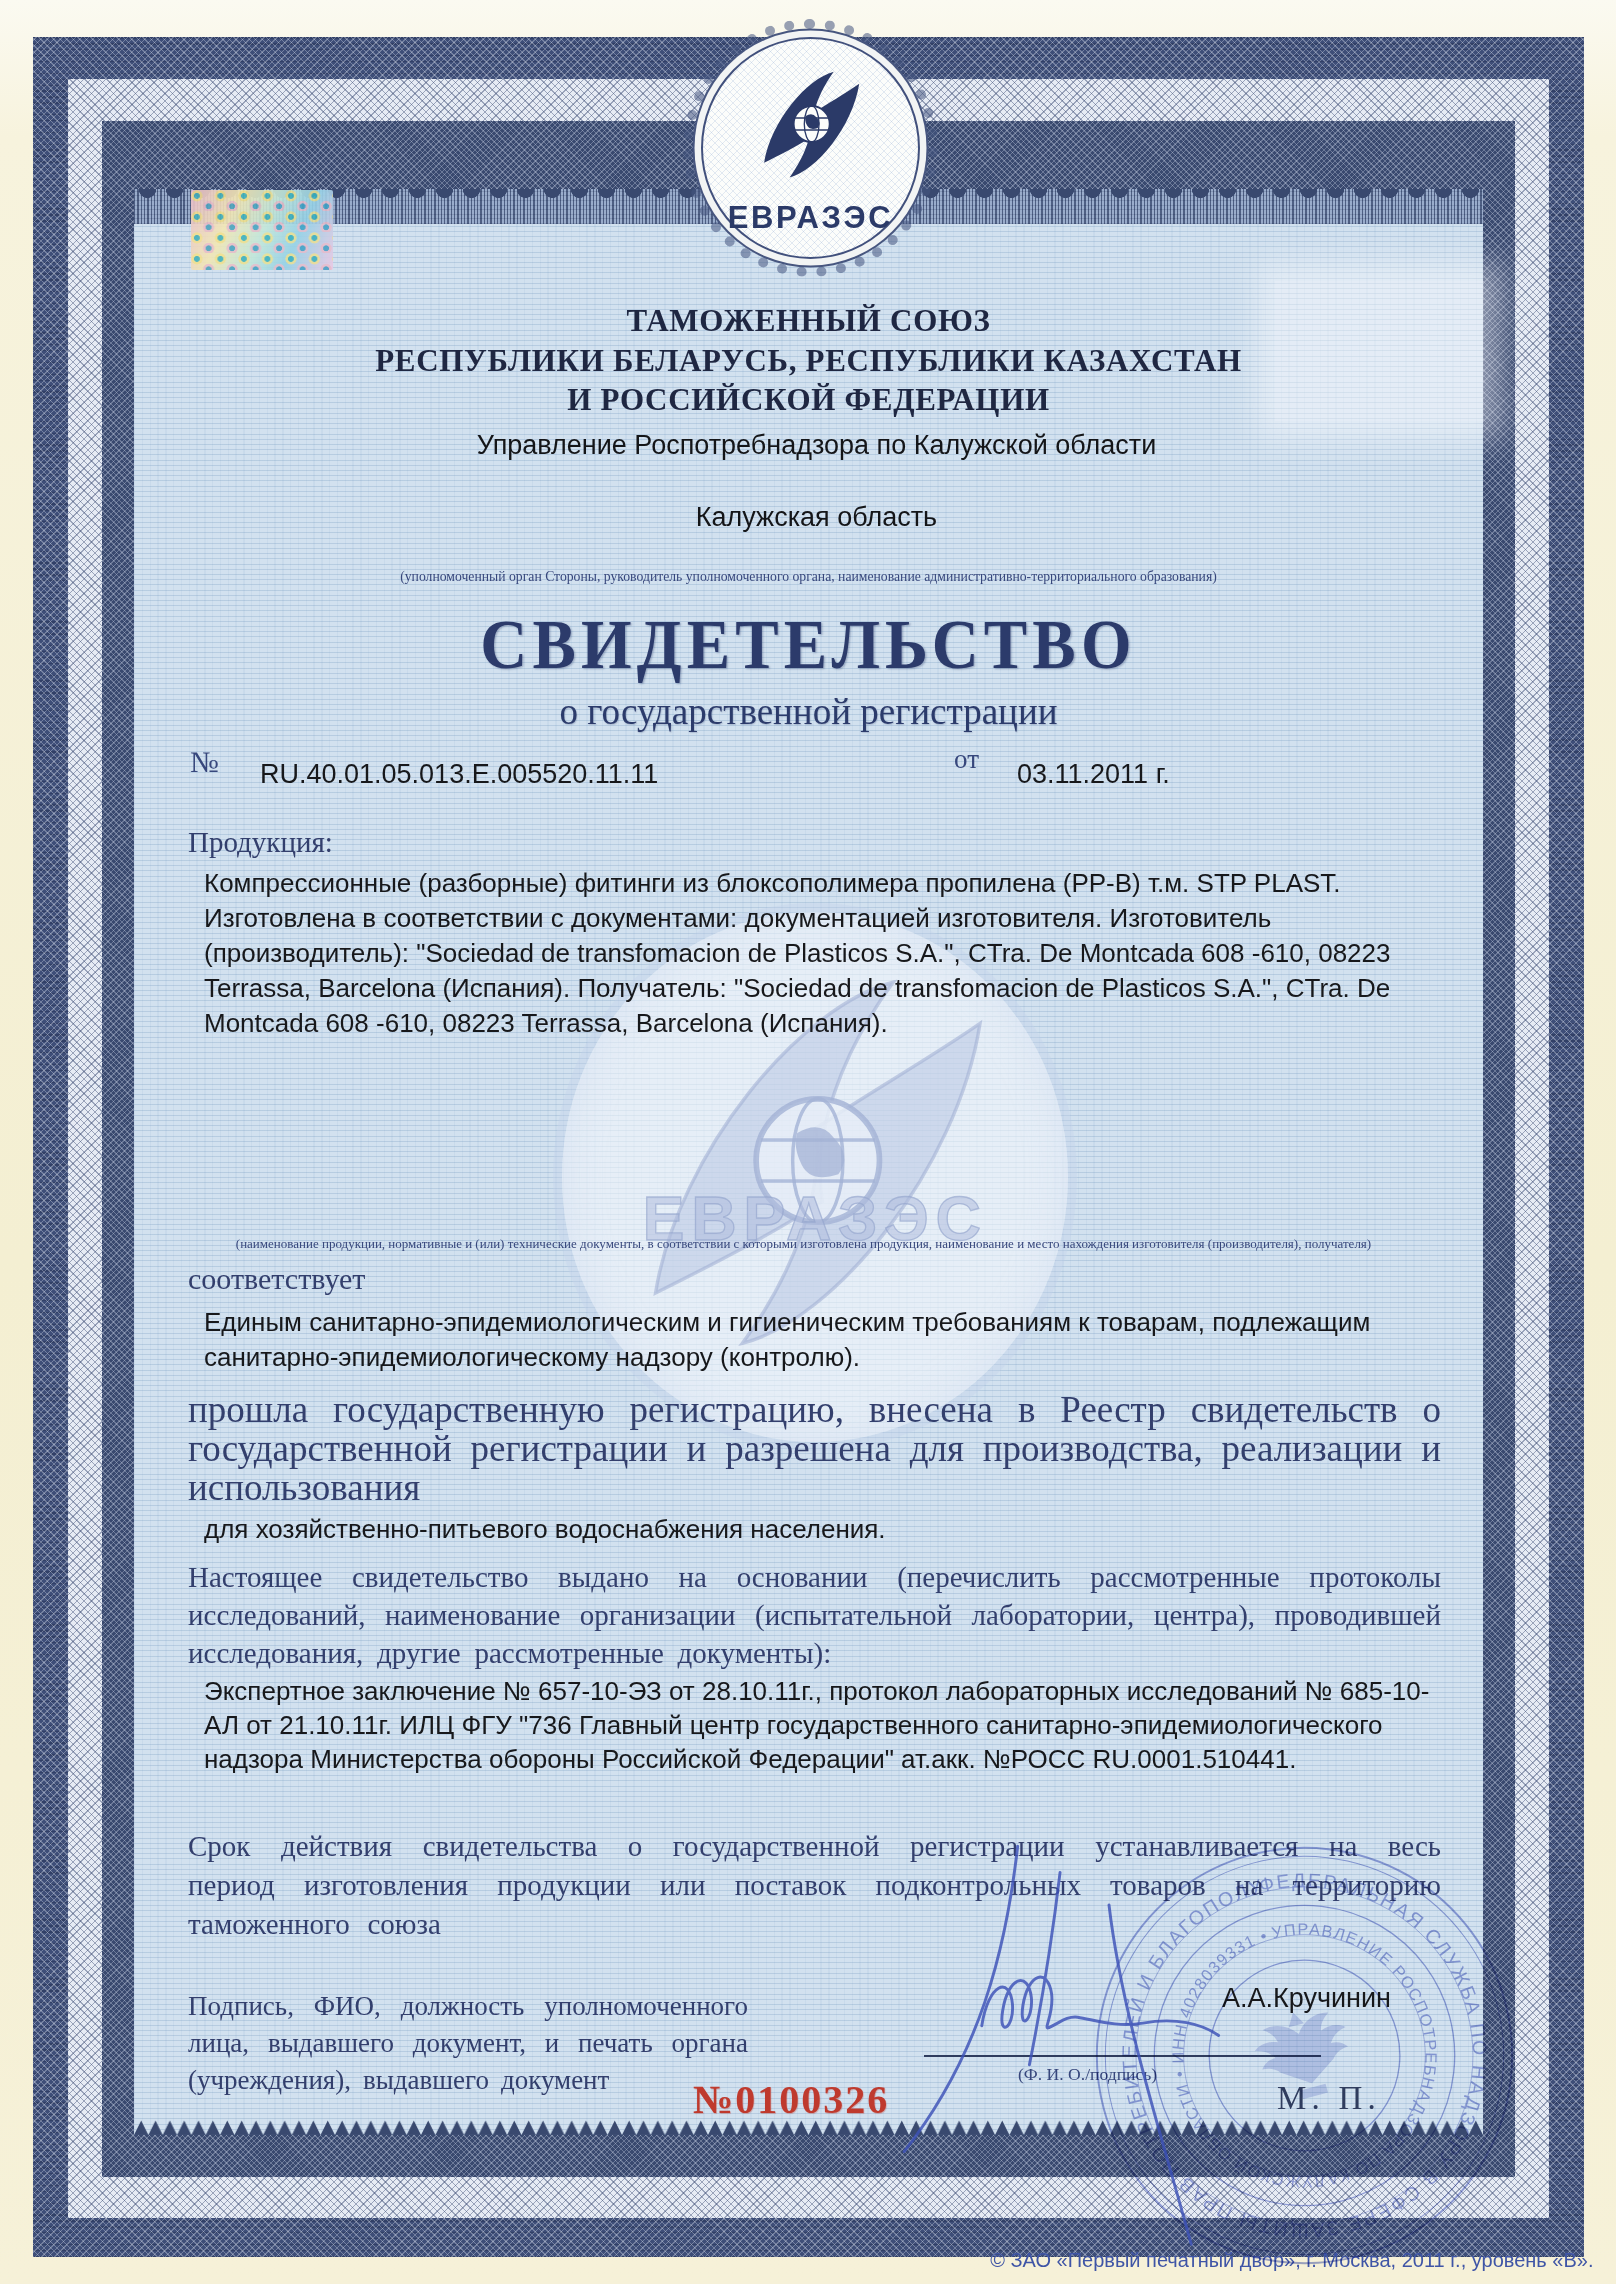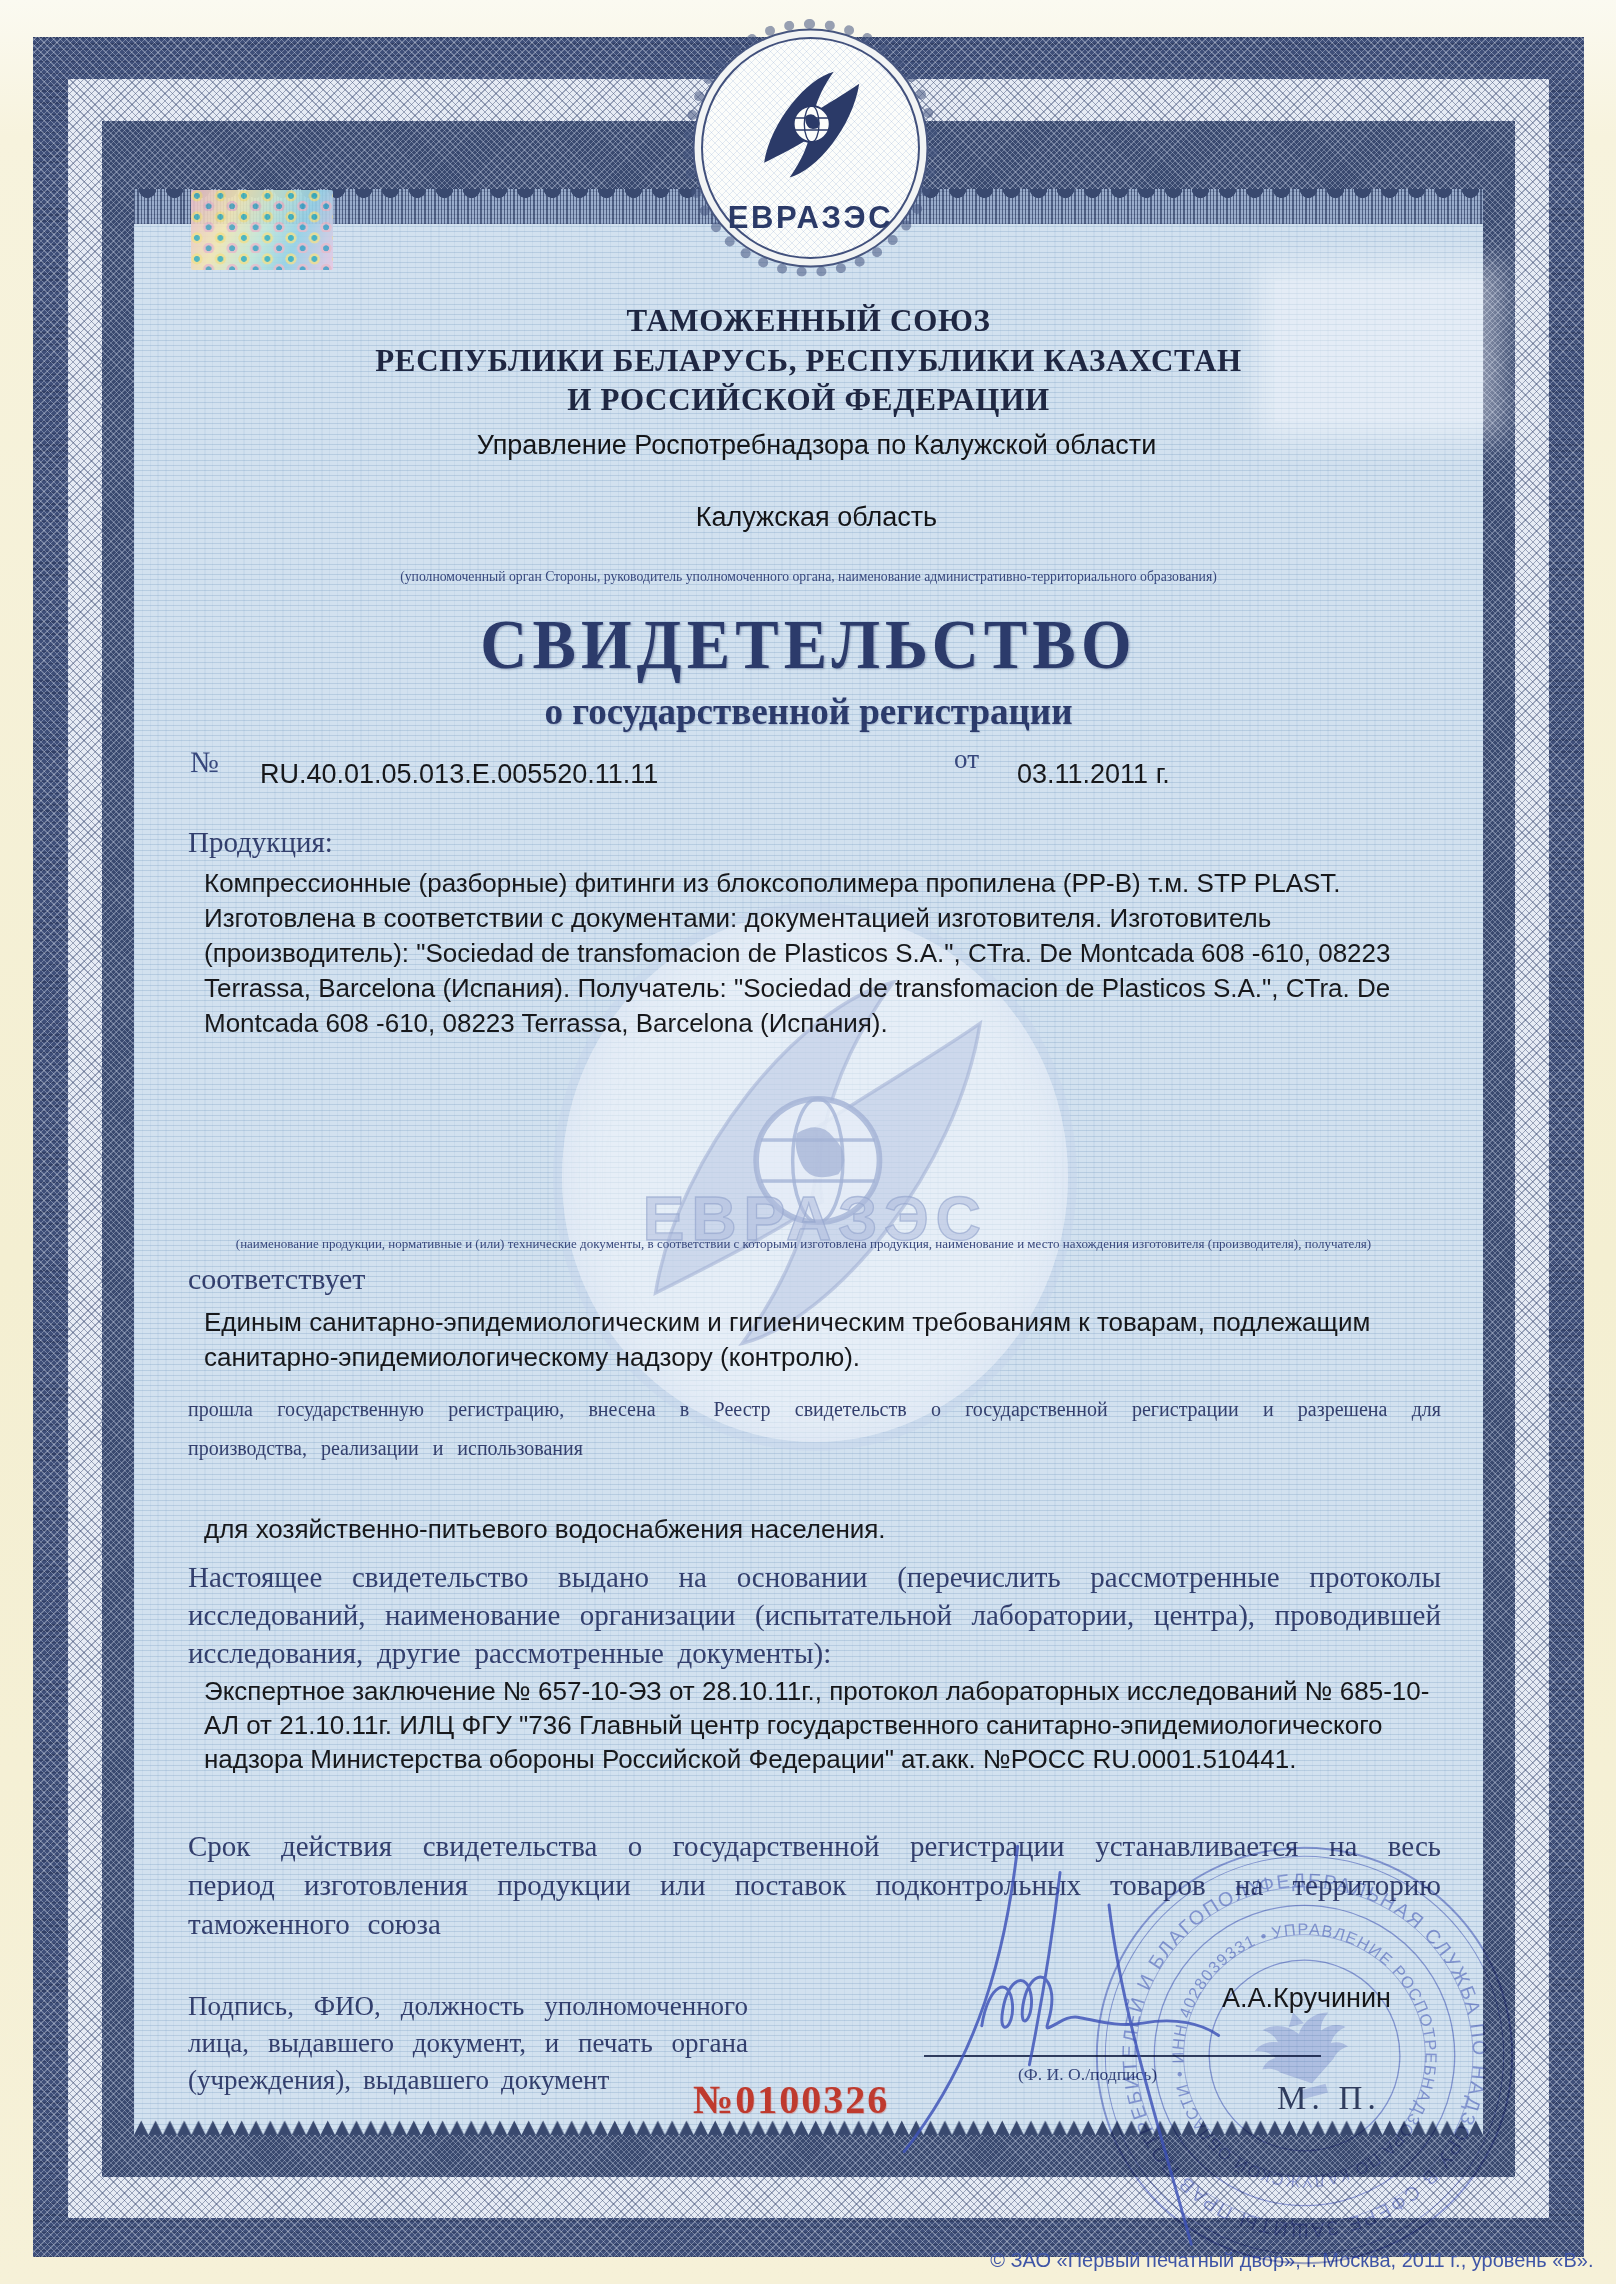--- a/index.html
+++ b/index.html
@@ -99,21 +99,21 @@
   .center{left:134px; right:134px; text-align:center;}
   .serif-navy{color:#333f6d;}
   .sans{font-family:"Liberation Sans", sans-serif; color:#17181b;margin-left:16px;}
   .union-line{font-weight:bold; font-size:31px; line-height:39px; color:#1f2742; letter-spacing:0.7px;}
   .authority-line{font-size:27px; line-height:36px; color:#141518;}
   .caption{font-size:13.7px; color:#37477c;}
   .title-main{
     font-weight:bold; font-size:65px; letter-spacing:5.2px; color:#2c3b6b;
     transform:scaleY(1.08); text-shadow:1.3px 1.3px 2px rgba(44,59,107,.35);
   }
-  .title-sub{font-size:37px; color:#2c3b6b; font-weight:bold; text-shadow:0.7px 0.7px 1.3px rgba(44,59,107,.25);}
+  .title-sub{font-size:37px; color:#2c3b6b; font-weight:normal; text-shadow:0.7px 0.7px 1.3px rgba(44,59,107,.25);}
   .no-sign{font-size:30px; color:#37477c;}
   .num-val{font-size:27px;}
   .ot-sign{font-size:27px; color:#37477c;}
   .body-sans{font-size:26px; line-height:35px;}
   .lead-serif{font-size:30px;}
   .just{text-align:justify;}
   .serial{
     font-weight:bold; font-size:40px; letter-spacing:2px; color:#bf3a2e;
     text-shadow:0.7px 0.7px 0.7px rgba(191,58,46,.3);
   }
@@ -197,21 +197,21 @@
   <div class="txt ot-sign" style="left:954px; top:744px">от</div>
   <div class="txt sans num-val" style="left:1001px; top:759px">03.11.2011 г.</div>
 
   <div class="txt serif-navy lead-serif" style="left:188px; top:826px; font-size:29px">Продукция:</div>
   <div class="txt sans body-sans" style="left:188px; top:866px; width:1250px">Компрессионные (разборные) фитинги из блоксополимера пропилена (PP-B) т.м. STP PLAST. Изготовлена в соответствии с документами: документацией изготовителя. Изготовитель (производитель): "Sociedad de transfomacion de Plasticos S.A.", CTra. De Montcada 608 -610, 08223 Terrassa, Barcelona (Испания).  Получатель: "Sociedad de transfomacion de Plasticos S.A.", CTra. De Montcada 608 -610, 08223 Terrassa, Barcelona (Испания).</div>
   <div class="txt caption" style="left:157px; right:167px; top:1236px; text-align:center; font-size:13px">(наименование продукции, нормативные и (или) технические документы, в соответствии с которыми изготовлена продукция, наименование и место нахождения изготовителя (производителя), получателя)</div>
 
   <div class="txt serif-navy lead-serif" style="left:188px; top:1262px">соответствует</div>
   <div class="txt sans body-sans" style="left:188px; top:1305px; width:1250px">Единым санитарно-эпидемиологическим и гигиеническим требованиям к товарам, подлежащим санитарно-эпидемиологическому надзору (контролю).</div>
 
-  <div class="txt serif-navy just" style="left:188px; top:1390px; width:1253px; font-size:20px; line-height:39px; word-spacing:9px">прошла государственную регистрацию, внесена в Реестр свидетельств о государственной регистрации и разрешена для производства, реализации и использования</div>
+  <div class="txt serif-navy just" style="left:188px; top:1390px; width:1253px; font-size:37px; line-height:39px; word-spacing:9px">прошла государственную регистрацию, внесена в Реестр свидетельств о государственной регистрации и разрешена для производства, реализации и использования</div>
   <div class="txt sans body-sans" style="left:188px; top:1512px; width:1250px">для хозяйственно-питьевого водоснабжения населения.</div>
 
   <div class="txt serif-navy just" style="left:188px; top:1558px; width:1253px; font-size:29px; line-height:38px; word-spacing:6.5px">Настоящее свидетельство выдано на основании (перечислить рассмотренные протоколы исследований, наименование организации (испытательной лаборатории, центра), проводившей исследования, другие рассмотренные документы):</div>
   <div class="txt sans" style="left:188px; top:1674px; width:1250px; font-size:26px; line-height:34px">Экспертное заключение № 657-10-ЭЗ от 28.10.11г., протокол лабораторных исследований № 685-10-АЛ от 21.10.11г. ИЛЦ ФГУ "736 Главный центр государственного санитарно-эпидемиологического надзора Министерства обороны Российской Федерации" ат.акк. №РОСС RU.0001.510441.</div>
 
   <div class="txt serif-navy just" style="left:188px; top:1827px; width:1253px; font-size:29px; line-height:39px; word-spacing:10.4px">Срок действия свидетельства о государственной регистрации устанавливается на весь период изготовления продукции или поставок подконтрольных товаров на территорию таможенного союза</div>
 
   <div class="txt serif-navy just" style="left:188px; top:1988px; width:560px; font-size:27px; line-height:37px; word-spacing:5.2px">Подпись, ФИО, должность уполномоченного лица, выдавшего документ, и печать органа (учреждения), выдавшего документ</div>
   <div class="txt serial" style="left:693px; top:2076px">№0100326</div>
   <div class="sig-line"></div>

